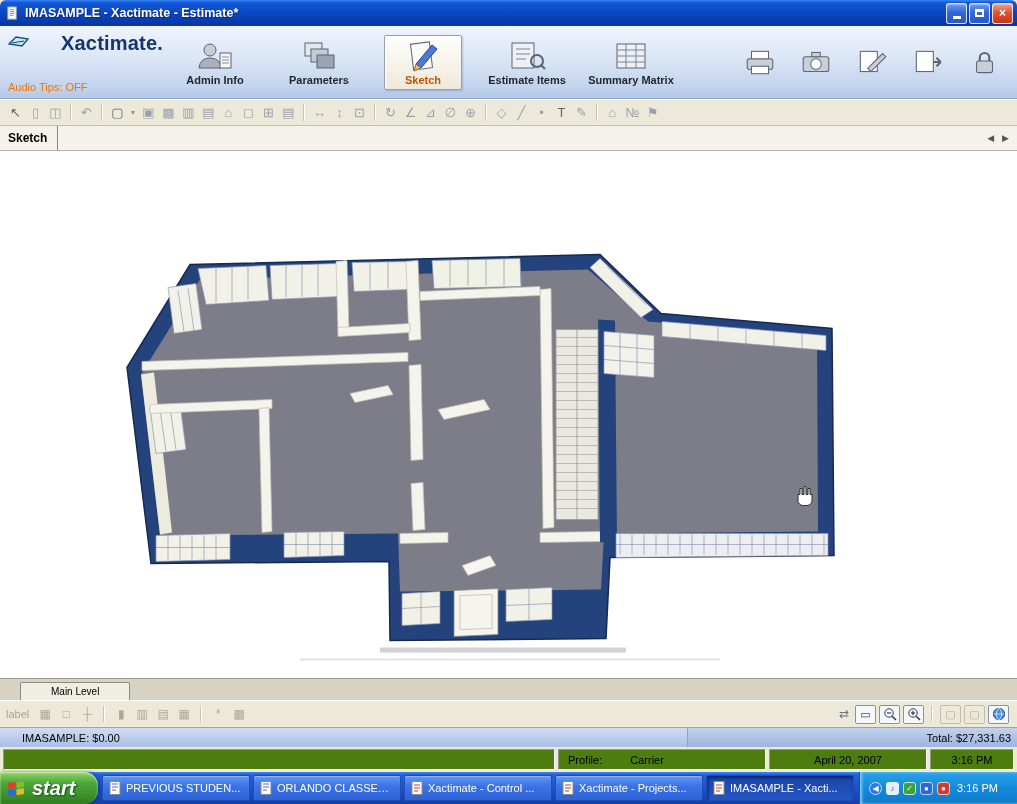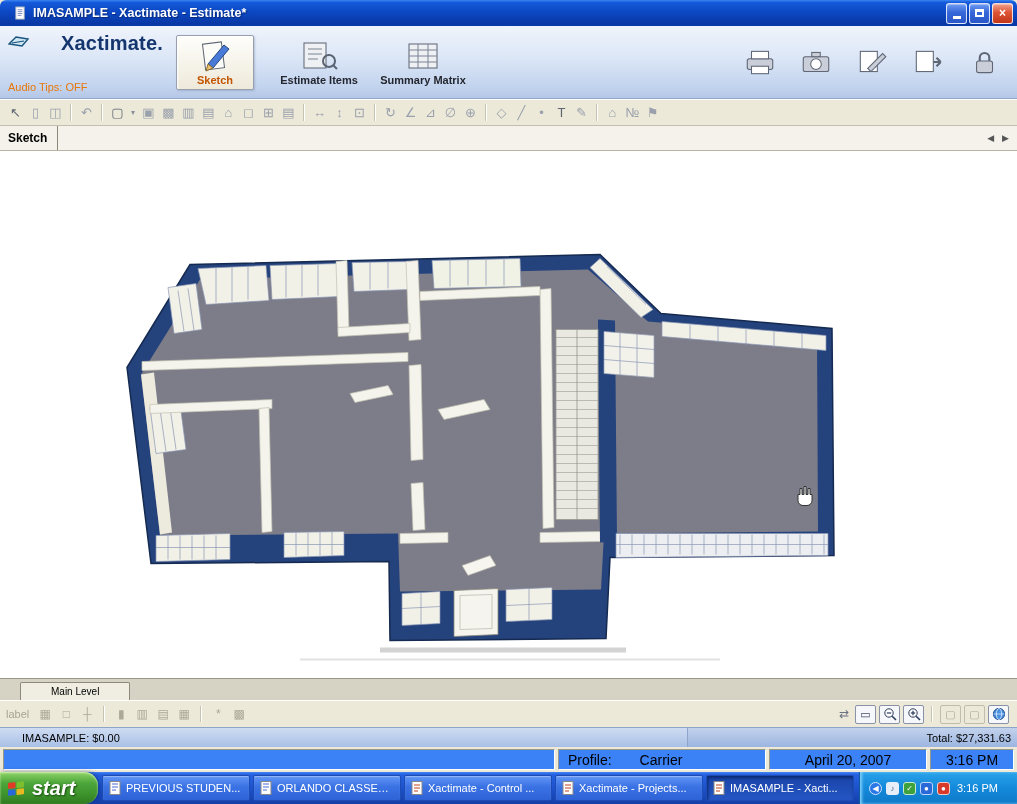--- a/index.html
+++ b/index.html
@@ -1,21 +1,21 @@
 <!DOCTYPE html>
 <html><head>
 <meta charset="utf-8">
 <style>
   * { box-sizing: border-box; margin: 0; padding: 0; }
   html,body { width:1017px; height:804px; overflow:hidden; }
   body { font-family:"Liberation Sans", sans-serif; background:#ece9d8; font-size:11px; }
   .window { display:flex; flex-direction:column; height:804px; }
 
   
-  .titlebar { height:26px; flex:none; display:flex; align-items:center; padding:0 4px 0 13px;
+  .titlebar { height:26px; flex:none; display:flex; align-items:center; padding:0 4px 0 5px;
     background:linear-gradient(180deg,#3a85f2 0%,#1459da 10%,#0c48c4 45%,#0938a6 90%,#0a3ba8 100%);
     border-radius:6px 6px 0 0; }
   .title-icon { width:15px; height:15px; margin-right:5px; flex:none; }
   .title-text { color:#fff; font-weight:bold; font-size:12.5px; text-shadow:1px 1px 1px #062a7a; flex:1;
     white-space:nowrap; overflow:hidden; }
   .winbtn { width:21px; height:21px; margin-left:2px; flex:none; border:1px solid #ffffffcc; border-radius:3px;
     display:flex; align-items:center; justify-content:center; color:#fff; font-weight:bold; font-size:12px;
     background:linear-gradient(180deg,#6f9bf2,#3566d8 45%,#2a57c8); box-shadow:inset 0 1px 1px #ffffff60; }
   .winbtn.close { background:linear-gradient(180deg,#f0a08a,#dd5535 45%,#c33518); }
   .winbtn .minbar { width:8px; height:3px; background:#fff; margin-top:8px; }
@@ -86,21 +86,21 @@
   .bt-glyph { font-size:12px; color:#6a7284; width:16px; text-align:center; }
 
   
   .status1 { height:20px; flex:none; display:flex; align-items:center;
     background:linear-gradient(180deg,#cfdcf2,#a9c0e6); border-top:1px solid #8ea4c8; font-size:11px; }
   .status1 .est { padding-left:22px; color:#000; }
   .status1 .tot { margin-left:auto; width:330px; height:100%; display:flex; align-items:center; justify-content:flex-end;
     padding-right:6px; background:linear-gradient(180deg,#c2d2ec,#9cb5e0); border-left:1px solid #8ea4c8; color:#000; }
   .status2 { height:25px; flex:none; background:#ece9d8; display:flex; align-items:stretch; padding:2px 3px; gap:3px; }
   .cell { border:1px solid; border-color:#9a9888 #ffffff #ffffff #9a9888; display:flex; align-items:center;
-    padding:8px 9px; font-size:14px; color:#000; background:#3b82f6; }
+    padding:8px 9px; font-size:11px; color:#000; background:#4d7c0f; }
   .cell.flex { flex:1; }
   .cell .plabel { margin-right:28px; }
   .cell.c-date { width:158px; justify-content:center; }
   .cell.c-time { width:84px; justify-content:center; }
   .cell.c-prof { width:208px; }
 
   
   .taskbar { height:32px; flex:none; display:flex; align-items:stretch;
     background:linear-gradient(180deg,#4484f4 0%,#2562e2 8%,#1c50c8 55%,#143fa8 100%); }
   .startbtn { flex:none; width:98px; display:flex; align-items:center; gap:6px; padding:0 14px 0 7px;
@@ -158,20 +158,37 @@
         </svg>
         <span class="logo-text">Xactimate.</span>
       </div>
     </div>
     <div class="audio-tips">
       <span>Audio Tips:</span>
       <span>OFF</span>
     </div>
 
     <div class="bigbtns">
+      <div class="bigbtn">
+        <svg class="bigicon" width="40" height="32" viewBox="0 0 40 32">
+          <circle cx="15" cy="10" r="6" fill="#c8cdd6" stroke="#5a6372"></circle>
+          <path d="M4,28 q1,-10 11,-10 q10,0 11,10 Z" fill="#aab2c0" stroke="#5a6372"></path>
+          <rect x="25" y="13" width="11" height="15" fill="#f6f6f0" stroke="#5a6372"></rect>
+          <path d="M27,17h7M27,20h7M27,23h7" stroke="#8a92a0" fill="none"></path>
+        </svg>
+        <span class="biglabel">Admin Info</span>
+      </div>
+      <div class="bigbtn">
+        <svg class="bigicon" width="40" height="32" viewBox="0 0 40 32">
+          <rect x="6" y="3" width="17" height="13" fill="#e3e7ee" stroke="#5a6372"></rect>
+          <rect x="12" y="9" width="17" height="13" fill="#c4cbd6" stroke="#5a6372"></rect>
+          <rect x="18" y="15" width="17" height="13" fill="#9aa4b4" stroke="#5a6372"></rect>
+        </svg>
+        <span class="biglabel">Parameters</span>
+      </div>
       <div class="bigbtn active">
         <svg class="bigicon" width="40" height="32" viewBox="0 0 40 32">
           <rect x="9" y="3" width="19" height="26" fill="#fbfbf7" stroke="#5a6372" transform="rotate(-7 18 16)"></rect>
           <path d="M13,24 L29,5 L34,9 L18,28 Z" fill="#4a7ad8" stroke="#27477e"></path>
           <path d="M13,24 l-2,7 7,-3 Z" fill="#e8c070" stroke="#8a6a30"></path>
         </svg>
         <span class="biglabel">Sketch</span>
       </div>
       <div class="bigbtn">
         <svg class="bigicon" width="40" height="32" viewBox="0 0 40 32">

